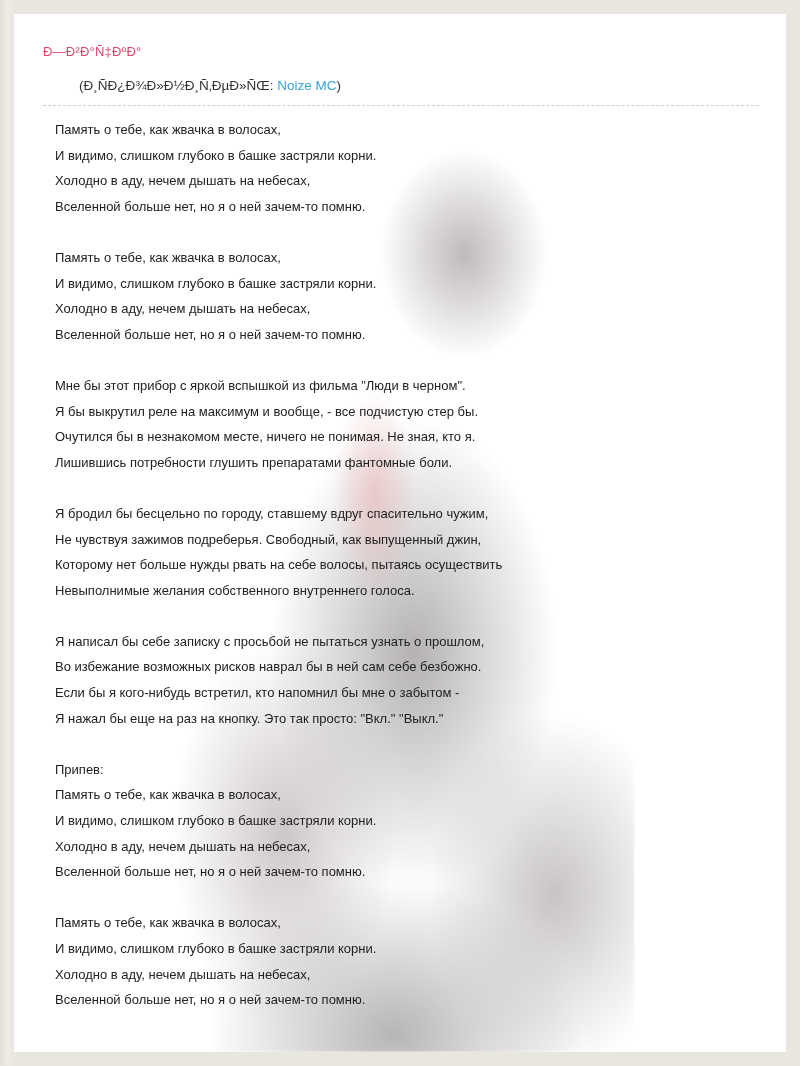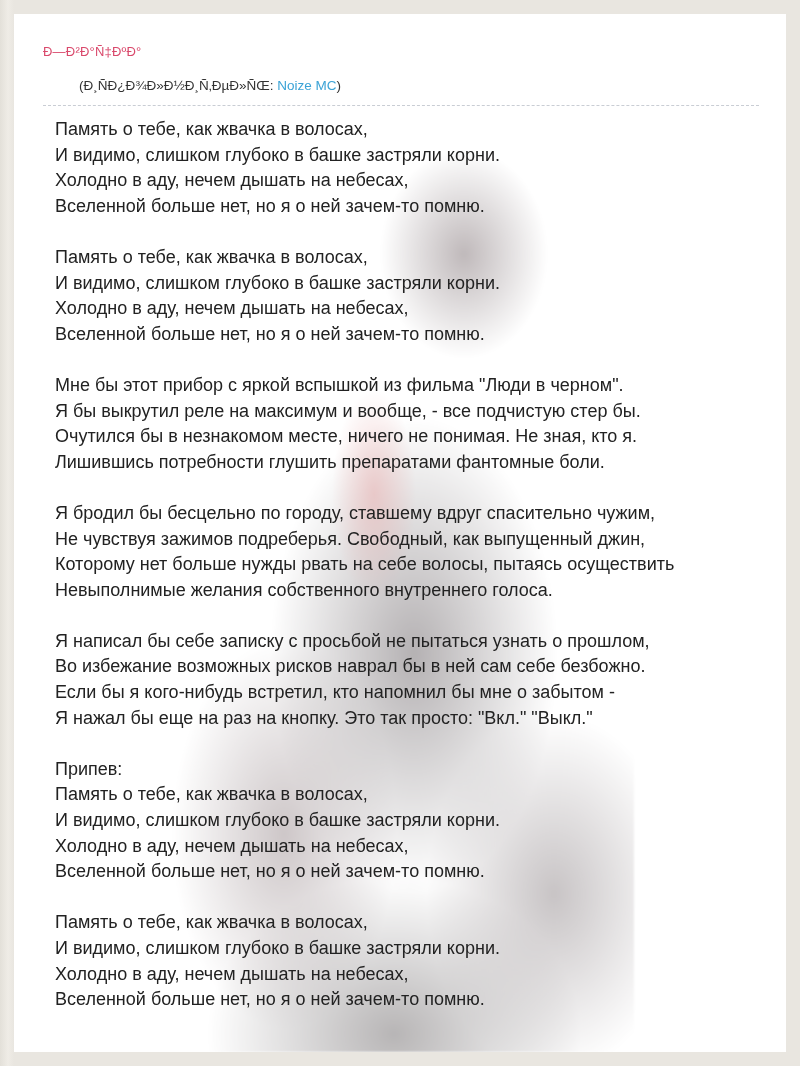--- a/index.html
+++ b/index.html
@@ -101,21 +101,21 @@
     top: 91px;
     width: 716px;
     height: 0;
     border-top: 1px dashed #c9cdd4;
   }
   .lyrics {
     position: absolute;
     left: 41px;
     top: 103px;
     width: 710px;
-    font-size: 18px;
+    font-size: 13px;
     line-height: 25.6px;
     color: #222222;
     white-space: pre-wrap;
   }
 </style>
 </head>
 <body>
 
 <div class="page-frame">
 

